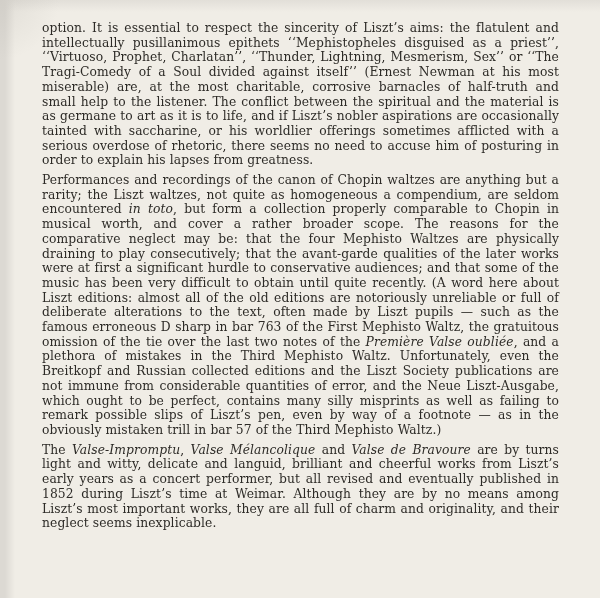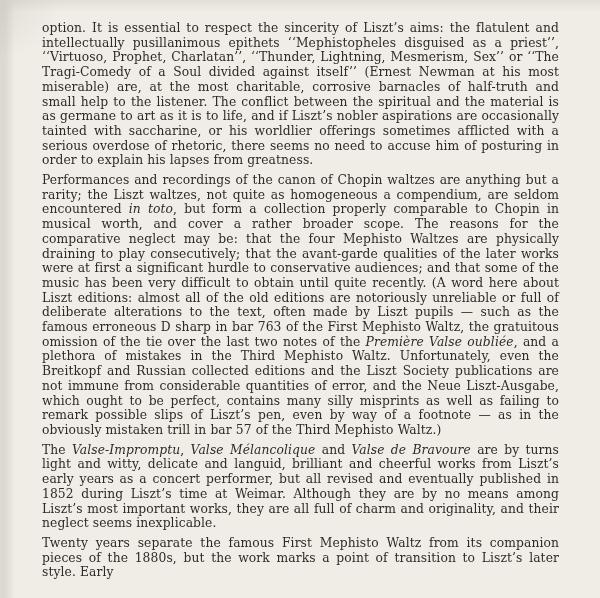--- a/index.html
+++ b/index.html
@@ -56,15 +56,14 @@
   }
 </style>
 </head>
 <body>
 
 <div class="scan">
   <div class="text-block">
       <p><span>option. It is essential to respect the sincerity of Liszt’s aims: the flatulent and intellectually pusillanimous epithets ‘‘Mephistopheles disguised as a priest’’, ‘‘Virtuoso, Prophet, Charlatan’’, ‘‘Thunder, Lightning, Mesmerism, Sex’’ or ‘‘The Tragi-Comedy of a Soul divided against itself’’ (Ernest Newman at his most miserable) are, at the most charitable, corrosive barnacles of half-truth and small help to the listener. The conflict between the spiritual and the material is as germane to art as it is to life, and if Liszt’s nobler aspirations are occasionally tainted with saccharine, or his worldlier offerings sometimes afflicted with a serious overdose of rhetoric, there seems no need to accuse him of posturing in order to explain his lapses from greatness.</span></p>
       <p><span>Performances and recordings of the canon of Chopin waltzes are anything but a rarity; the Liszt waltzes, not quite as homogeneous a compendium, are seldom encountered </span><em>in toto</em><span>, but form a collection properly comparable to Chopin in musical worth, and cover a rather broader scope. The reasons for the comparative neglect may be: that the four Mephisto Waltzes are physically draining to play consecutively; that the avant-garde qualities of the later works were at first a significant hurdle to conservative audiences; and that some of the music has been very difficult to obtain until quite recently. (A word here about Liszt editions: almost all of the old editions are notoriously unreliable or full of deliberate alterations to the text, often made by Liszt pupils — such as the famous erroneous D sharp in bar 763 of the First Mephisto Waltz, the gratuitous omission of the tie over the last two notes of the </span><em>Première Valse oubliée</em><span>, and a plethora of mistakes in the Third Mephisto Waltz. Unfortunately, even the Breitkopf and Russian collected editions and the Liszt Society publications are not immune from considerable quantities of error, and the Neue Liszt-Ausgabe, which ought to be perfect, contains many silly misprints as well as failing to remark possible slips of Liszt’s pen, even by way of a footnote — as in the obviously mistaken trill in bar 57 of the Third Mephisto Waltz.)</span></p>
       <p><span>The </span><em>Valse-Impromptu</em><span>, </span><em>Valse Mélancolique</em><span> and </span><em>Valse de Bravoure</em><span> are by turns light and witty, delicate and languid, brilliant and cheerful works from Liszt’s early years as a concert performer, but all revised and eventually published in 1852 during Liszt’s time at Weimar. Although they are by no means among Liszt’s most important works, they are all full of charm and originality, and their neglect seems inexplicable.</span></p>
-      <p><span>Twenty years separate the famous First Mephisto Waltz from its companion pieces of the 1880s, but the work marks a point of transition to Liszt’s later style. Early</span></p>
     </div>
 </div>
 
 </body></html>

